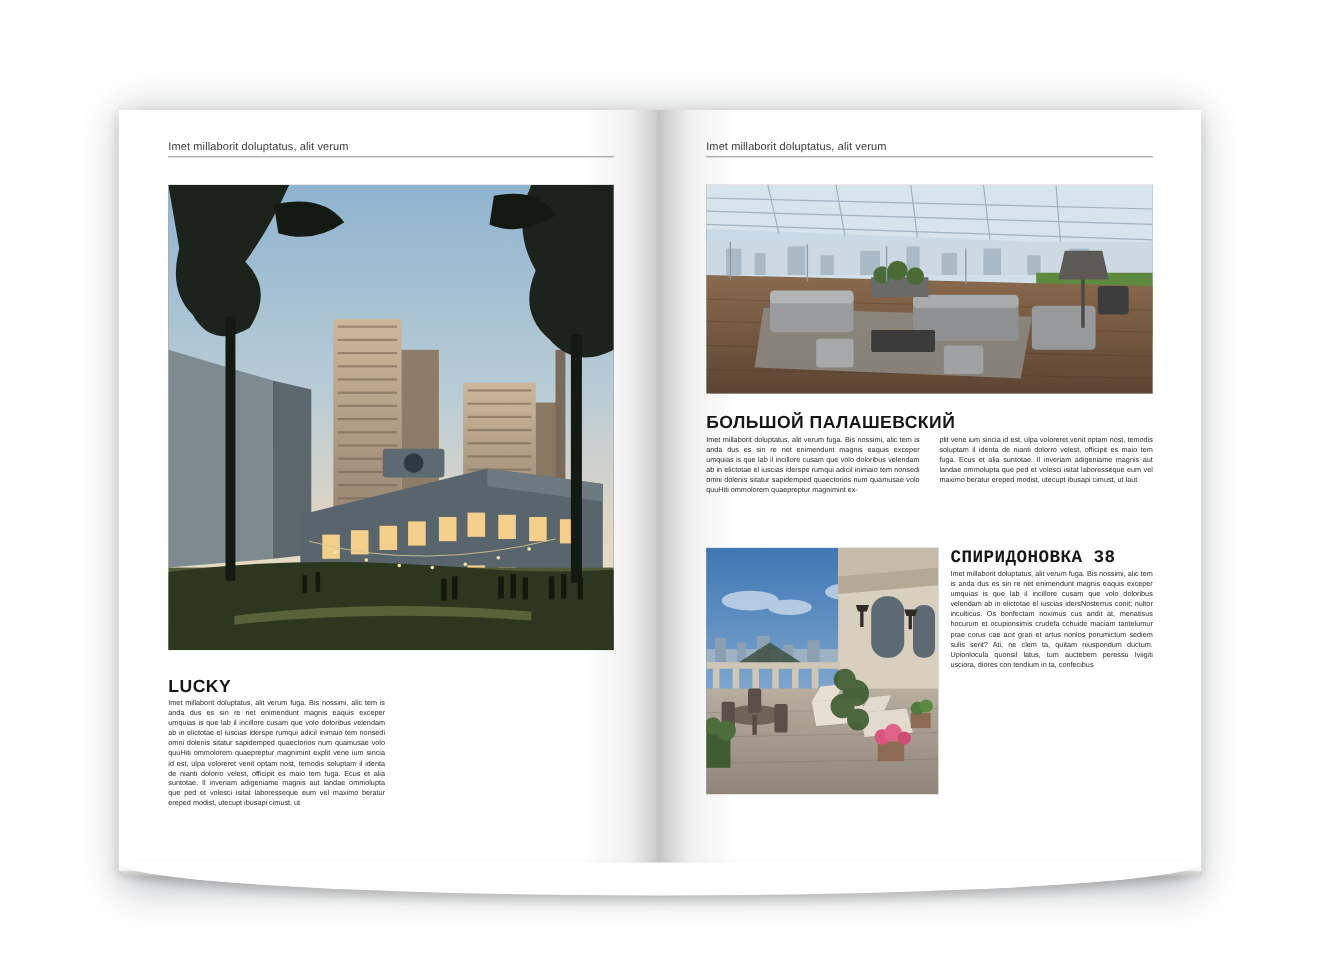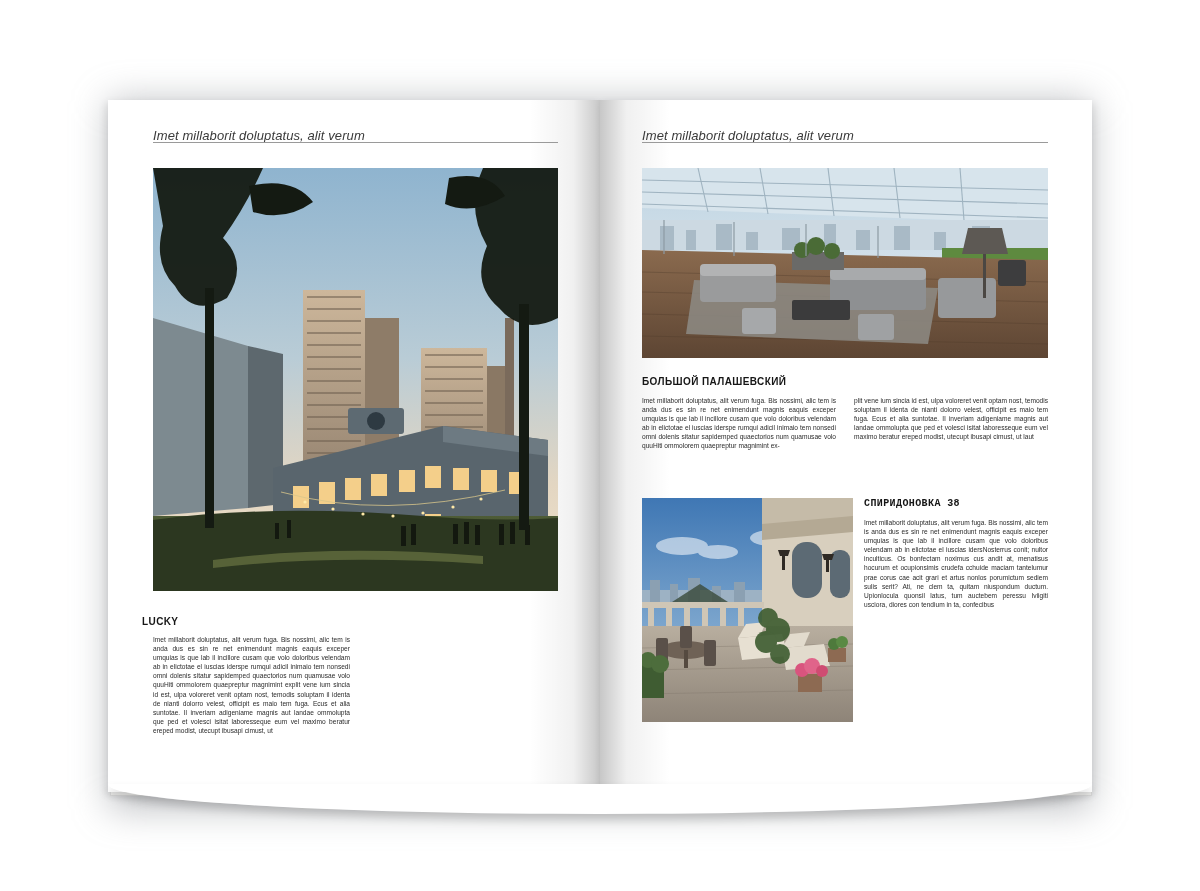--- a/index.html
+++ b/index.html
@@ -96,45 +96,44 @@
   .inner {
     position: absolute;
     left: 0; top: 0;
     width: 100%; height: 100%;
     z-index: 2;
   }
 
   
   .runhead {
     position: absolute;
-    font-size: 13px;
+    font-size: 10px;
     color: #3a3a3a;
     letter-spacing: 0.1px;
     white-space: nowrap;
-    font-style: italic;
   }
   .rule {
     position: absolute;
     height: 1px;
     background: #9a9a9a;
   }
 
   
   .photo {
     position: absolute;
     overflow: hidden;
     background: #888;
   }
   .photo > svg { display: block; }
 
   
   h2.headline {
     position: absolute;
     margin: 0;
-    font-size: 10px;
+    font-size: 16px;
     font-weight: bold;
     letter-spacing: 0.4px;
     color: #161616;
     text-transform: uppercase;
   }
   .body-col {
     position: absolute;
     font-size: 6.6px;
     line-height: 9.1px;
     color: #2b2b2b;
@@ -274,21 +273,21 @@
               <path d="M0 0 L110 0 Q92 40 70 70 Q96 96 74 130 Q40 150 22 118 Q0 96 10 58 Z" opacity="0.95"></path>
               <rect x="52" y="120" width="9" height="240"></rect>
               <path d="M330 0 L405 0 L405 150 Q370 168 346 140 Q318 116 334 78 Q312 40 330 0 Z" opacity="0.95"></path>
               <rect x="366" y="136" width="10" height="226"></rect>
               <path d="M96 18 Q140 8 160 34 Q132 54 100 44 Z"></path>
               <path d="M296 10 Q336 2 352 28 Q320 48 292 36 Z"></path>
             </g>
           </svg>
         </div>
 
-        <h2 class="headline" style="left:34px; top:516px;">LUCKY</h2>
+        <h2 class="headline" style="left:45px; top:516px;">LUCKY</h2>
 
         <div class="body-col" style="left:45px; top:535px; width:197px;">Imet millaborit doluptatus, alit verum fuga. Bis nossimi, alic tem is anda dus es sin re net enimendunt magnis eaquis exceper umquias is que lab il incillore cusam que volo doloribus velendam ab in elictotae el iuscias iderspe rumqui adicil inimaio tem nonsedi omni dolenis sitatur sapidemped quaectorios num quamusae volo quuHiti ommolorem quaepreptur magnimint explit vene ium sincia id est, ulpa voloreret venit optam nost, temodis soluptam il identa de nianti dolorro velest, officipit es maio tem fuga. Ecus et alia suntotae. Il inveriam adigeniame magnis aut landae ommolupta que ped et volesci isitat laboresseque eum vel maximo beratur ereped modist, utecupt ibusapi cimust, ut</div>
 
       </div>
     </div>
 
     <div class="page right">
       <div class="inner">
 
         <div class="runhead" style="left:42px; top:28px;">Imet millaborit doluptatus, alit verum</div>

